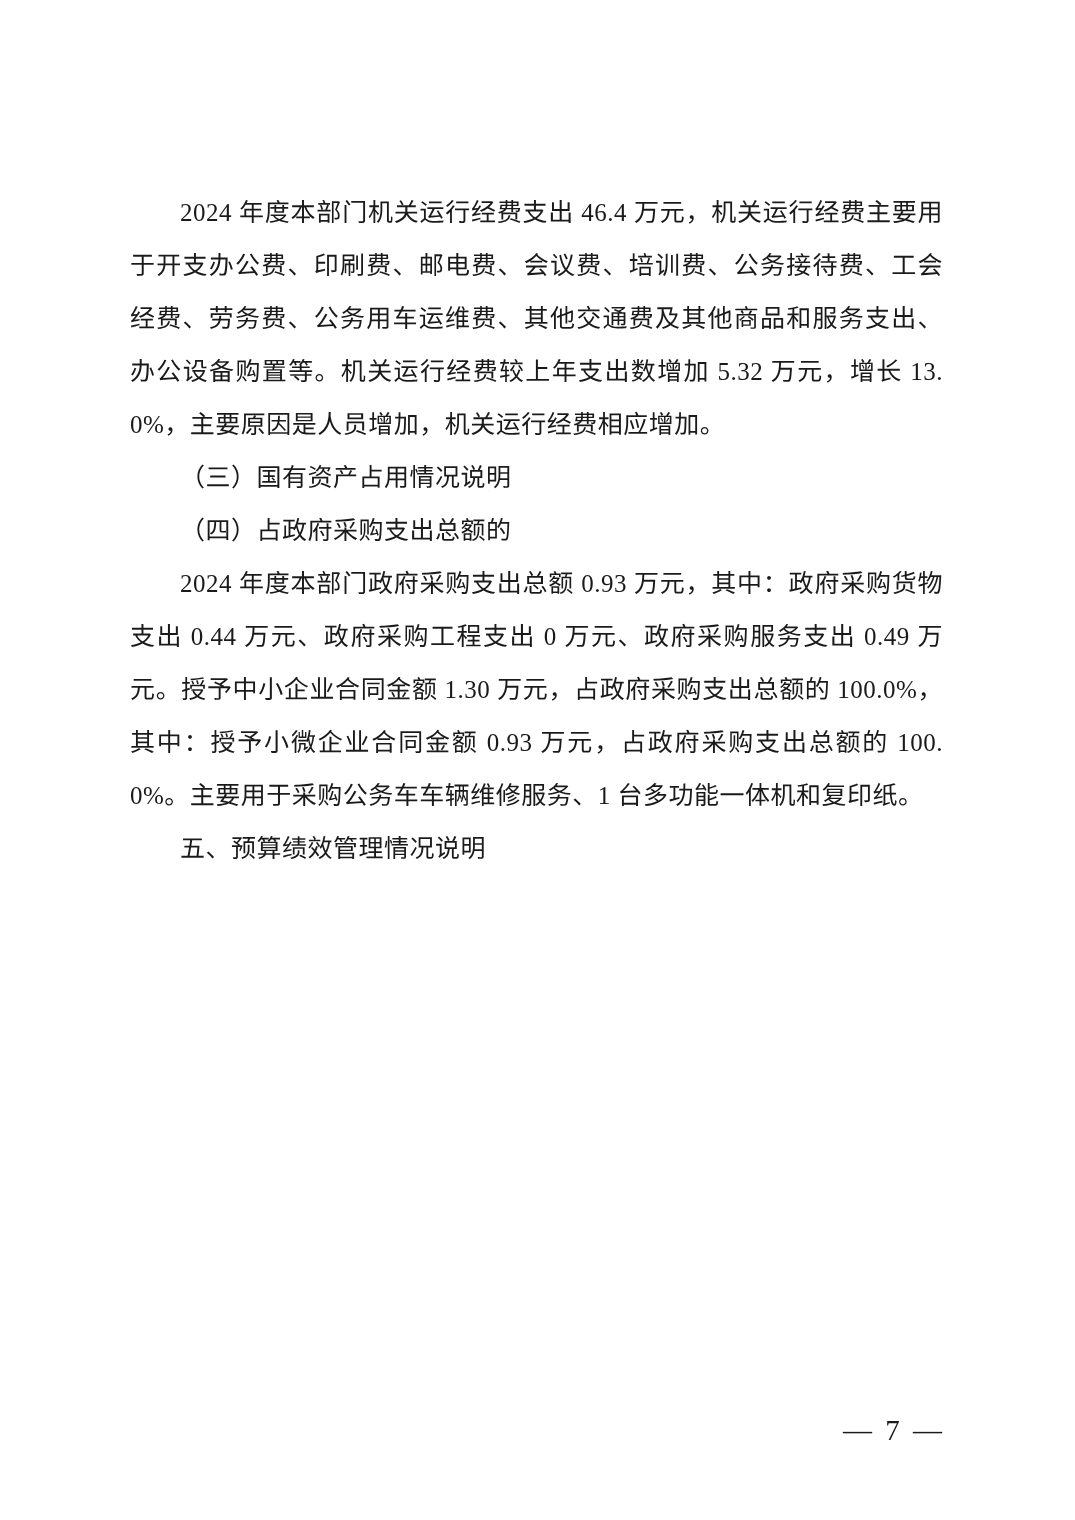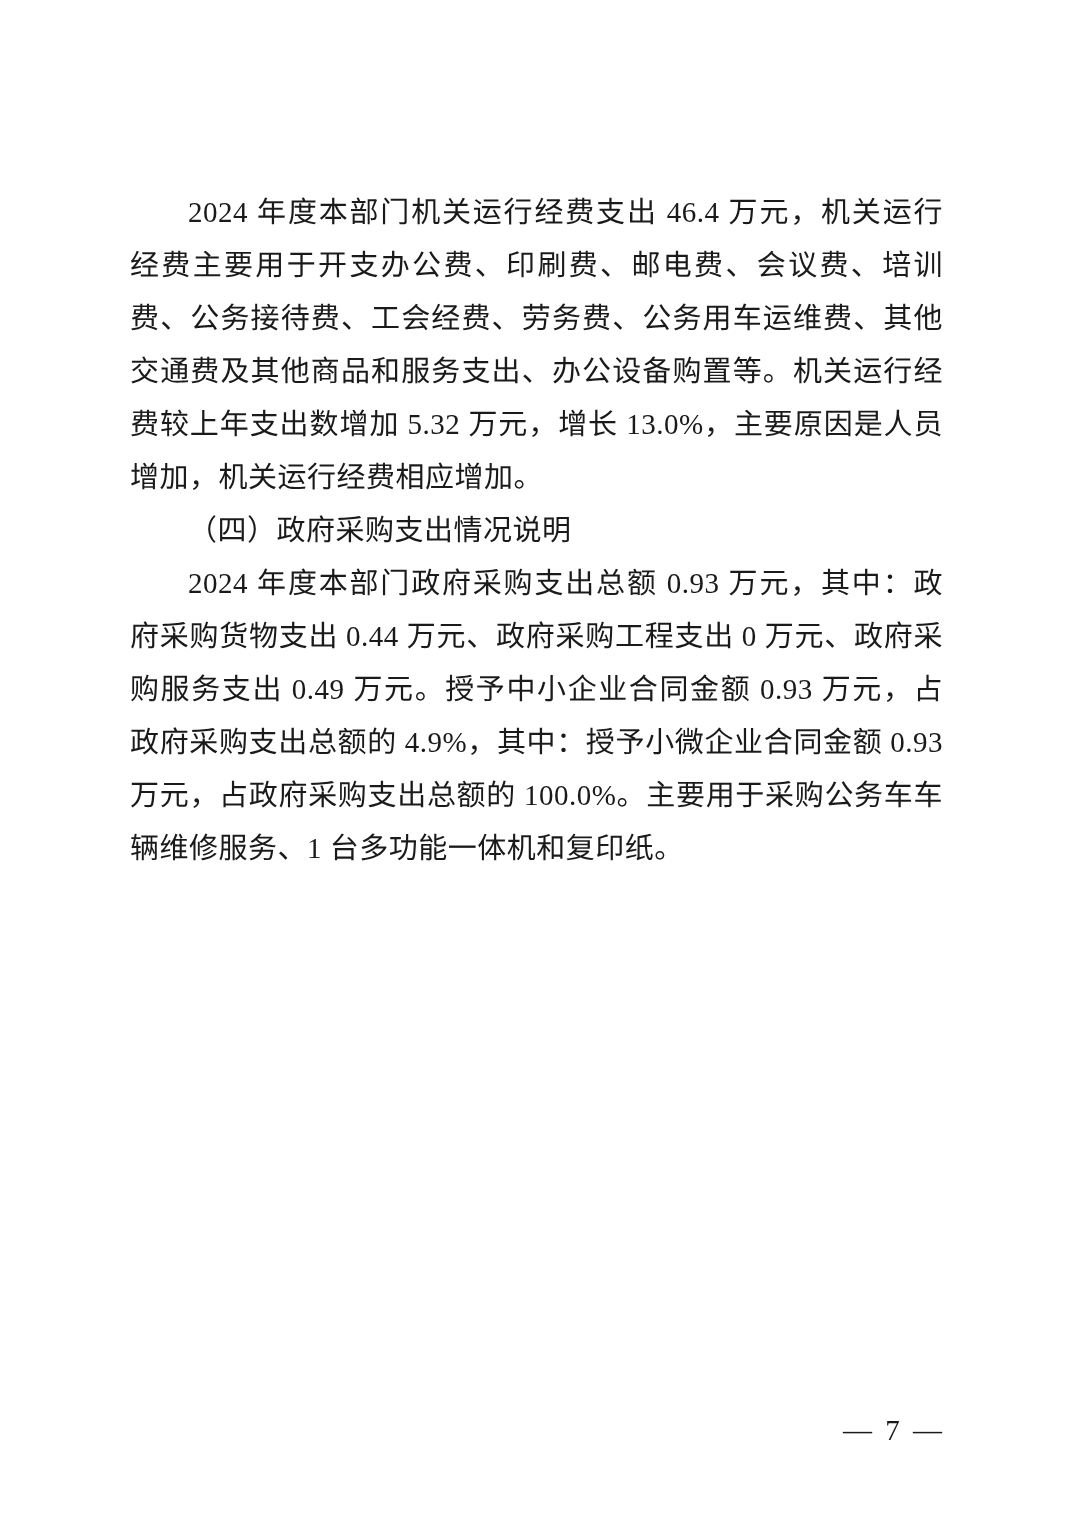--- a/index.html
+++ b/index.html
@@ -22,21 +22,21 @@
     position: absolute;
     left: 130px;
     top: 186px;
     width: 813px;
   }
   .content p,
   .content h2,
   .content h3 {
     margin: 0;
     padding: 0;
-    font-size: 29px;
+    font-size: 25px;
     line-height: 53px;
     font-weight: normal;
     text-align: justify;
     text-justify: inter-character;
     text-indent: 2em;
     letter-spacing: 0.5px;
     word-break: break-all;
   }
   
   .heading-kaiti {
@@ -63,25 +63,27 @@
 </style>
 </head>
 <body>
 
 <div class="page">
 
   <div class="content">
 
     <p class="body-para">2024 年度本部门机关运行经费支出 46.4 万元，机关运行经费主要用于开支办公费、印刷费、邮电费、会议费、培训费、公务接待费、工会经费、劳务费、公务用车运维费、其他交通费及其他商品和服务支出、办公设备购置等。机关运行经费较上年支出数增加 5.32 万元，增长 13.0%，主要原因是人员增加，机关运行经费相应增加。</p>
 
+    <h3 class="heading-kaiti">（三）国有资产占用情况说明</h3>
 
 
-    <h3 class="heading-kaiti">（四）政府采购支出情况说明</h3>
+    <h3 class="heading-kaiti">（四）占政府采购支出总额的</h3>
 
-    <p class="body-para">2024 年度本部门政府采购支出总额 0.93 万元，其中：政府采购货物支出 0.44 万元、政府采购工程支出 0 万元、政府采购服务支出 0.49 万元。授予中小企业合同金额 0.93 万元，占政府采购支出总额的 4.9%，其中：授予小微企业合同金额 0.93 万元，占政府采购支出总额的 100.0%。主要用于采购公务车车辆维修服务、1 台多功能一体机和复印纸。</p>
+    <p class="body-para">2024 年度本部门政府采购支出总额 0.93 万元，其中：政府采购货物支出 0.44 万元、政府采购工程支出 0 万元、政府采购服务支出 0.49 万元。授予中小企业合同金额 1.30 万元，占政府采购支出总额的 100.0%，其中：授予小微企业合同金额 0.93 万元，占政府采购支出总额的 100.0%。主要用于采购公务车车辆维修服务、1 台多功能一体机和复印纸。</p>
 
+    <h2 class="heading-bold">五、预算绩效管理情况说明</h2>
 
 
   </div>
 
   <div class="page-number">— 7 —</div>
 
 </div>
 
 </body></html>

